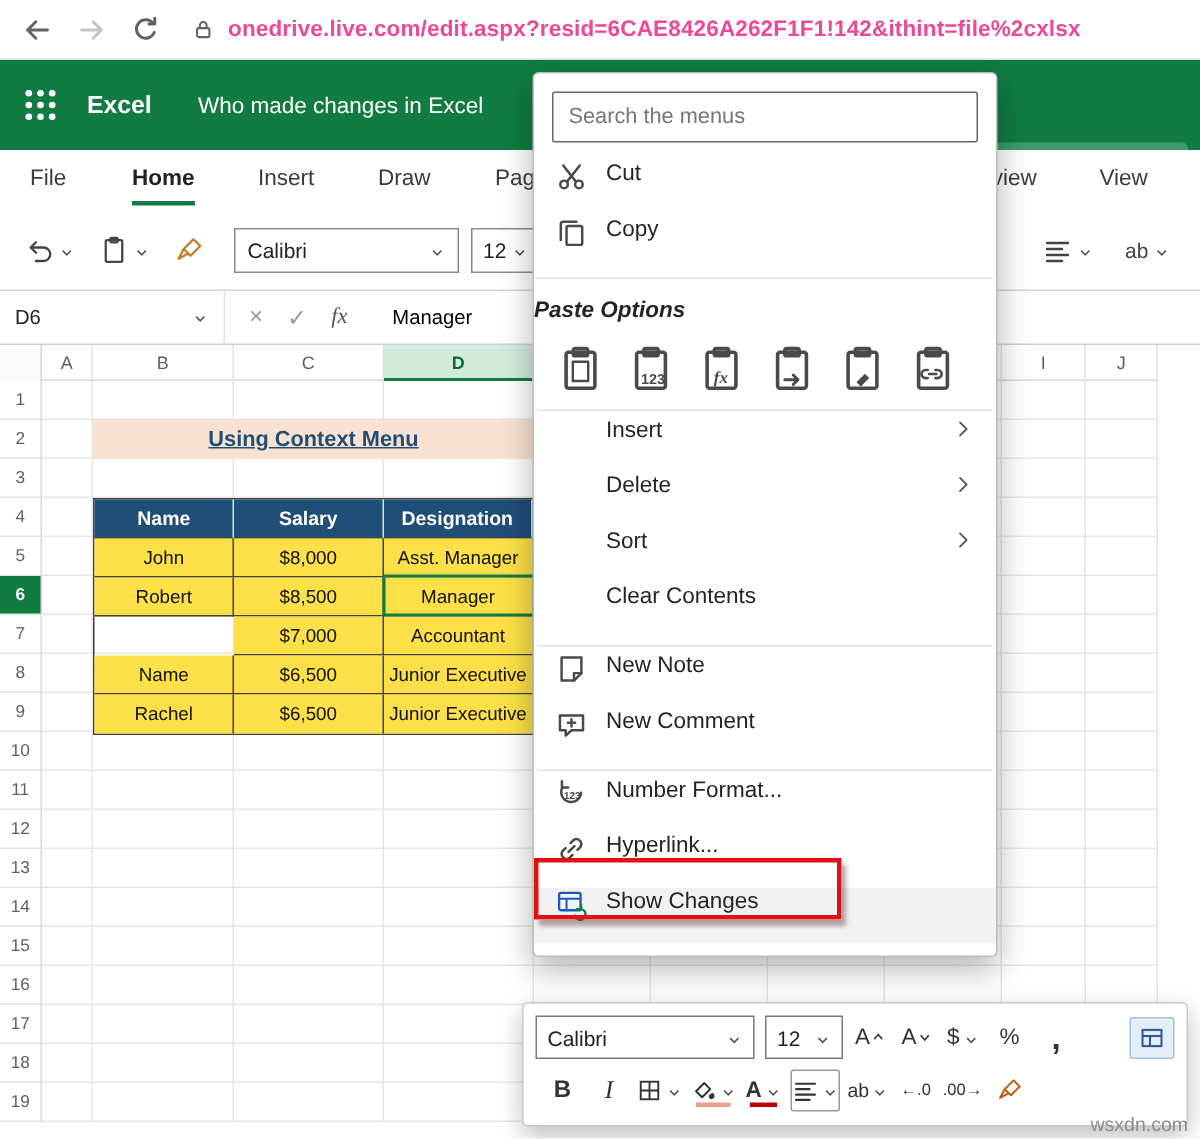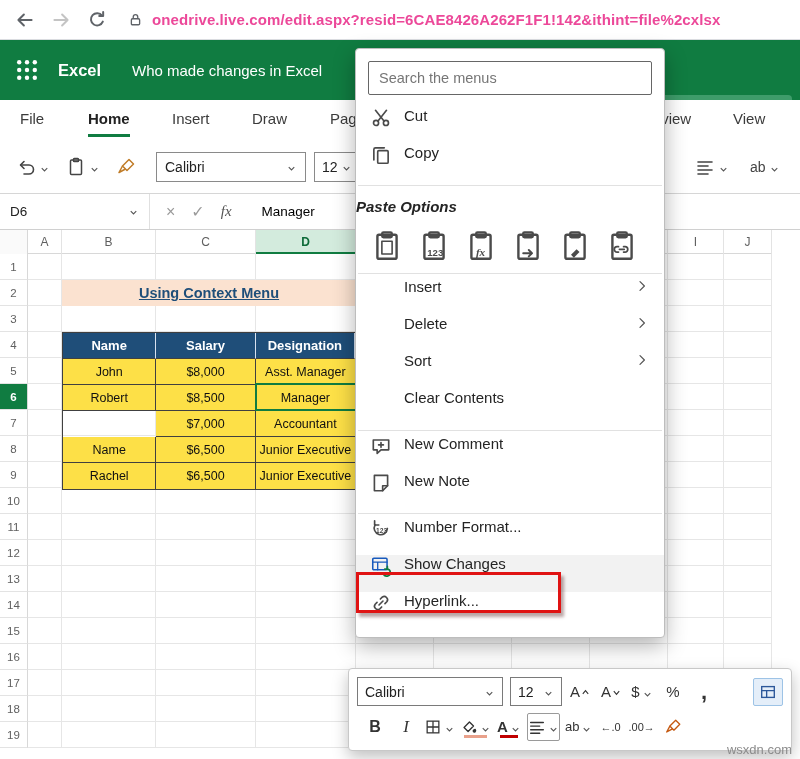--- a/index.html
+++ b/index.html
@@ -467,58 +467,58 @@
             <path d="M7.5 4.5l5.5 5.5-5.5 5.5"></path>
           </svg></span>
       </div>
       <div class="mitem">
         <span class="mi-spacer"></span>
         <span>Clear Contents</span>
       </div>
       <div class="msep"></div>
       <div class="mitem">
         <span class="mi"><svg viewBox="0 0 20 20" fill="none" stroke="currentColor" stroke-width="1.5" stroke-linecap="round" stroke-linejoin="round">
+            <path d="M4 3h12v9.5L11.5 17H4z"></path>
+            <path d="M11.5 17v-4.5H16"></path>
+          </svg></span>
+        <span>New Note</span>
+      </div>
+      <div class="mitem">
+        <span class="mi"><svg viewBox="0 0 20 20" fill="none" stroke="currentColor" stroke-width="1.5" stroke-linecap="round" stroke-linejoin="round">
             <path d="M3 4.5h14v9H10l-3.5 3.2v-3.2H3z"></path>
             <path d="M10 6.8v4.4M7.8 9h4.4"></path>
           </svg></span>
         <span>New Comment</span>
-      </div>
-      <div class="mitem">
-        <span class="mi"><svg viewBox="0 0 20 20" fill="none" stroke="currentColor" stroke-width="1.5" stroke-linecap="round" stroke-linejoin="round">
-            <path d="M4 3h12v9.5L11.5 17H4z"></path>
-            <path d="M11.5 17v-4.5H16"></path>
-          </svg></span>
-        <span>New Note</span>
       </div>
       <div class="msep"></div>
       <div class="mitem">
         <span class="mi"><svg viewBox="0 0 20 20" fill="none" stroke="currentColor" stroke-width="1.5" stroke-linecap="round" stroke-linejoin="round">
             <path d="M15.8 9.5A6 6 0 114.6 6.2"></path>
             <path d="M4.2 2.6v3.8H8"></path>
             <text x="5.5" y="13.5" font-size="6" font-weight="bold" fill="currentColor" stroke="none" font-family="sans-serif">123</text>
           </svg></span>
         <span>Number Format...</span>
+      </div>
+      <div class="mitem">
+        <span class="mi"><svg viewBox="0 0 20 20" fill="none" stroke="currentColor" stroke-width="1.5" stroke-linecap="round" stroke-linejoin="round">
+            <path d="M8.2 11.8l3.6-3.6"></path>
+            <path d="M9.4 6.4l1.7-1.7a3 3 0 014.2 4.2l-1.7 1.7"></path>
+            <path d="M10.6 13.6l-1.7 1.7a3 3 0 01-4.2-4.2l1.7-1.7"></path>
+          </svg></span>
+        <span>Hyperlink...</span>
       </div>
       <div class="mitem hl">
         <span class="mi"><svg viewBox="0 0 20 20" fill="none" stroke-linecap="round" stroke-linejoin="round">
             <rect x="2.5" y="3" width="13" height="10.5" rx="1" stroke="#185abd" stroke-width="1.4"></rect>
             <path d="M2.5 6.5h13M7 6.5v7" stroke="#185abd" stroke-width="1.2"></path>
             <path d="M12.2 16.8a3.2 3.2 0 103.1-4" stroke="#107C41" stroke-width="1.5"></path>
             <path d="M15.8 10.4v2.4h-2.4" stroke="#107C41" stroke-width="1.5"></path>
           </svg></span>
         <span>Show Changes</span>
       </div>
-      <div class="mitem">
-        <span class="mi"><svg viewBox="0 0 20 20" fill="none" stroke="currentColor" stroke-width="1.5" stroke-linecap="round" stroke-linejoin="round">
-            <path d="M8.2 11.8l3.6-3.6"></path>
-            <path d="M9.4 6.4l1.7-1.7a3 3 0 014.2 4.2l-1.7 1.7"></path>
-            <path d="M10.6 13.6l-1.7 1.7a3 3 0 01-4.2-4.2l1.7-1.7"></path>
-          </svg></span>
-        <span>Hyperlink...</span>
-      </div>
     </div>
 </div>
 <div class="redbox" id="redbox" style="left: 356px; top: 572px; width: 205px; height: 41px; border-color: rgb(224, 19, 19);"></div>
 
 <div class="ftbar">
   <div class="frow">
     <div class="fbox font">
       <span>Calibri</span>
       <span class="chev">
         <svg viewBox="0 0 20 20" fill="none" stroke="currentColor" stroke-width="2">

